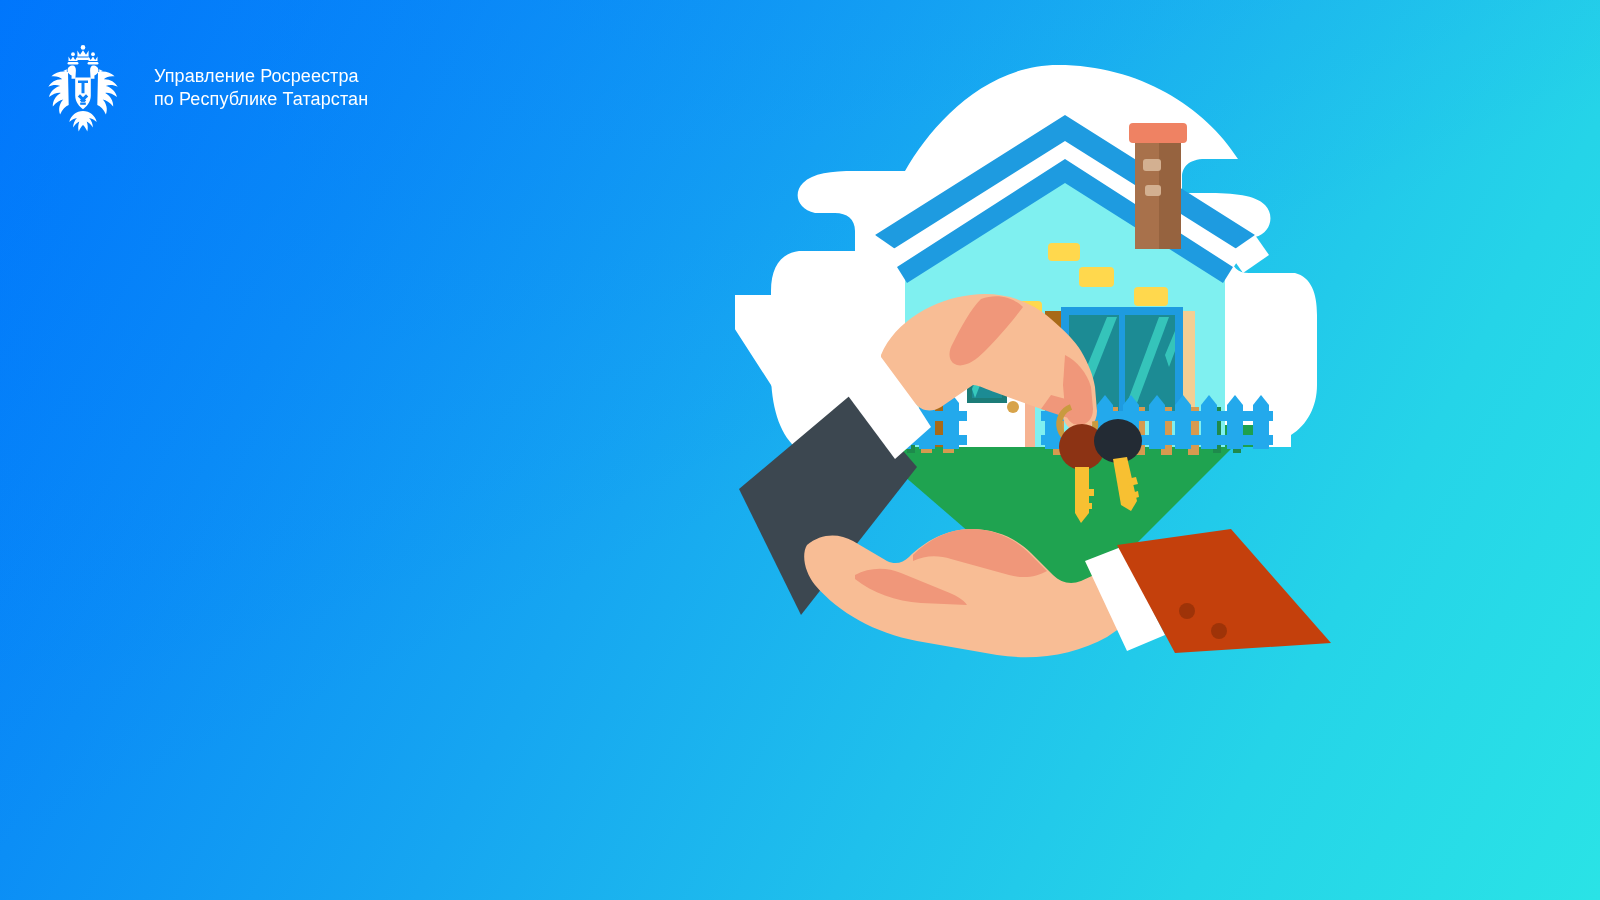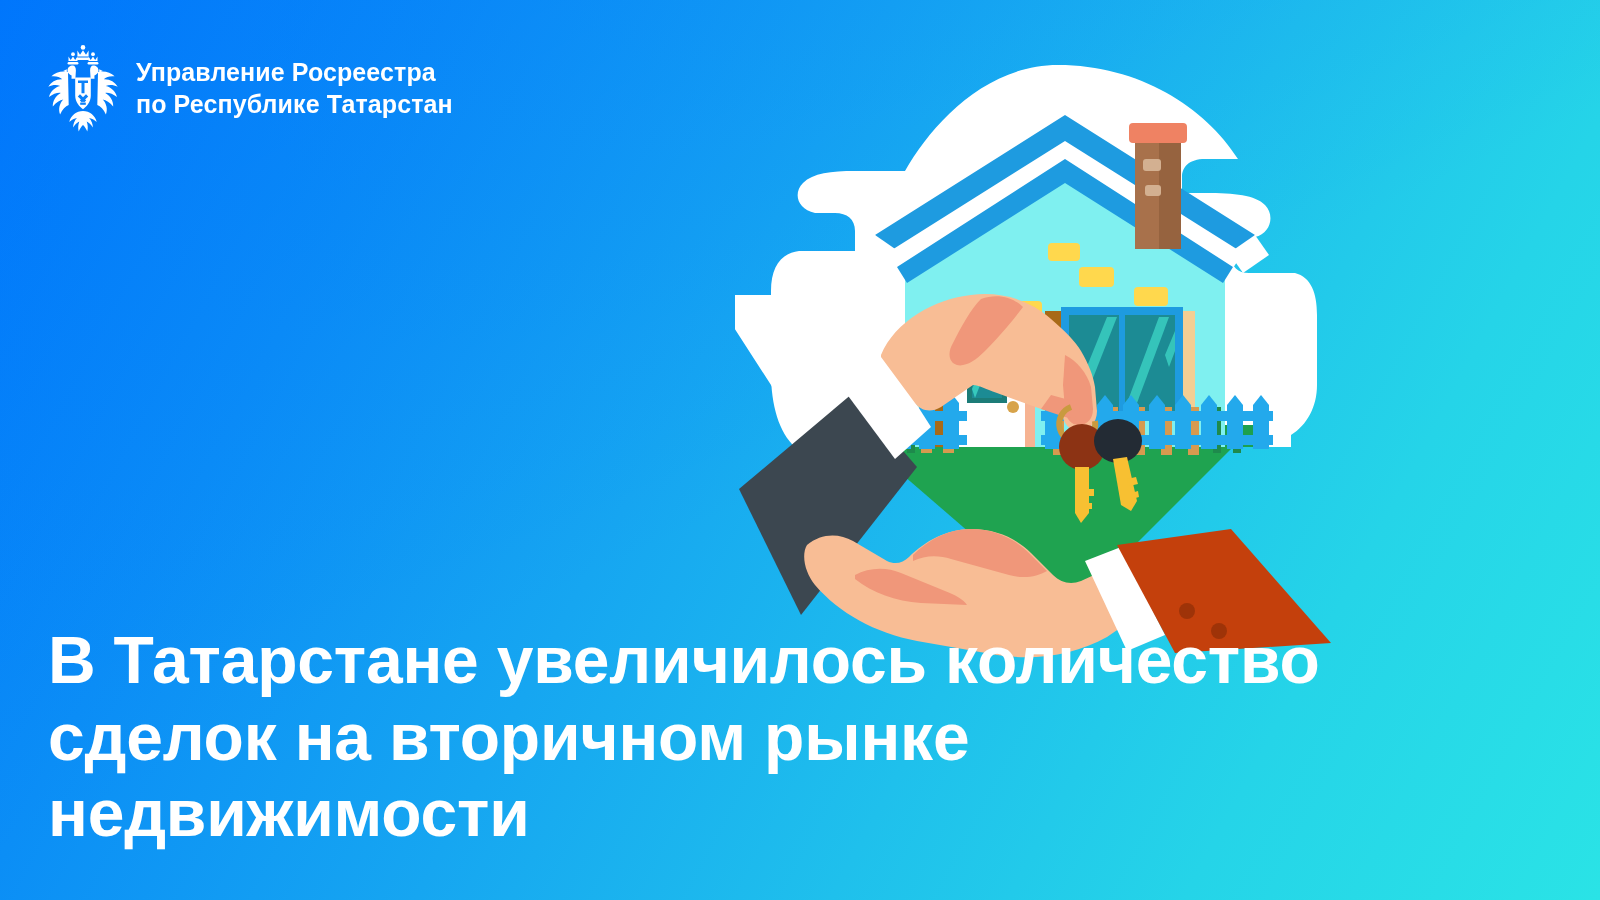--- a/index.html
+++ b/index.html
@@ -42,25 +42,26 @@
     z-index: 6;
   }
   .emblem {
     width: 78px;
     height: 88px;
     flex: 0 0 auto;
     display: block;
   }
   .logo-text {
     color: #ffffff;
-    font-weight: bold;
-    font-size: 25px;
+    font-weight: normal;
+    font-size: 18px;
     line-height: 1.28;
     letter-spacing: 0.1px;
     white-space: pre-line;
+    margin-left: 18px;
   }
 
   
   .illustration {
     position: absolute;
     left: 735px;
     top: 55px;
     width: 620px;
     height: 620px;
     z-index: 4;
@@ -400,16 +401,14 @@
         <path fill="#FFFFFF" d="M350 506 L386 492 L430 580 L392 596 Z"></path>
 
         <path fill="#C4400C" d="M382 490 L496 474 L596 588 L440 598 Z"></path>
         <circle cx="452" cy="556" r="8" fill="#9E3308"></circle>
         <circle cx="484" cy="576" r="8" fill="#9E3308"></circle>
       </g>
 
     </svg>
   </div>
 
-  <div class="headline">В Татарстане  увеличилось количество
-сделок на вторичном рынке недвижимости</div>
 
 </div>
 
 </body></html>

